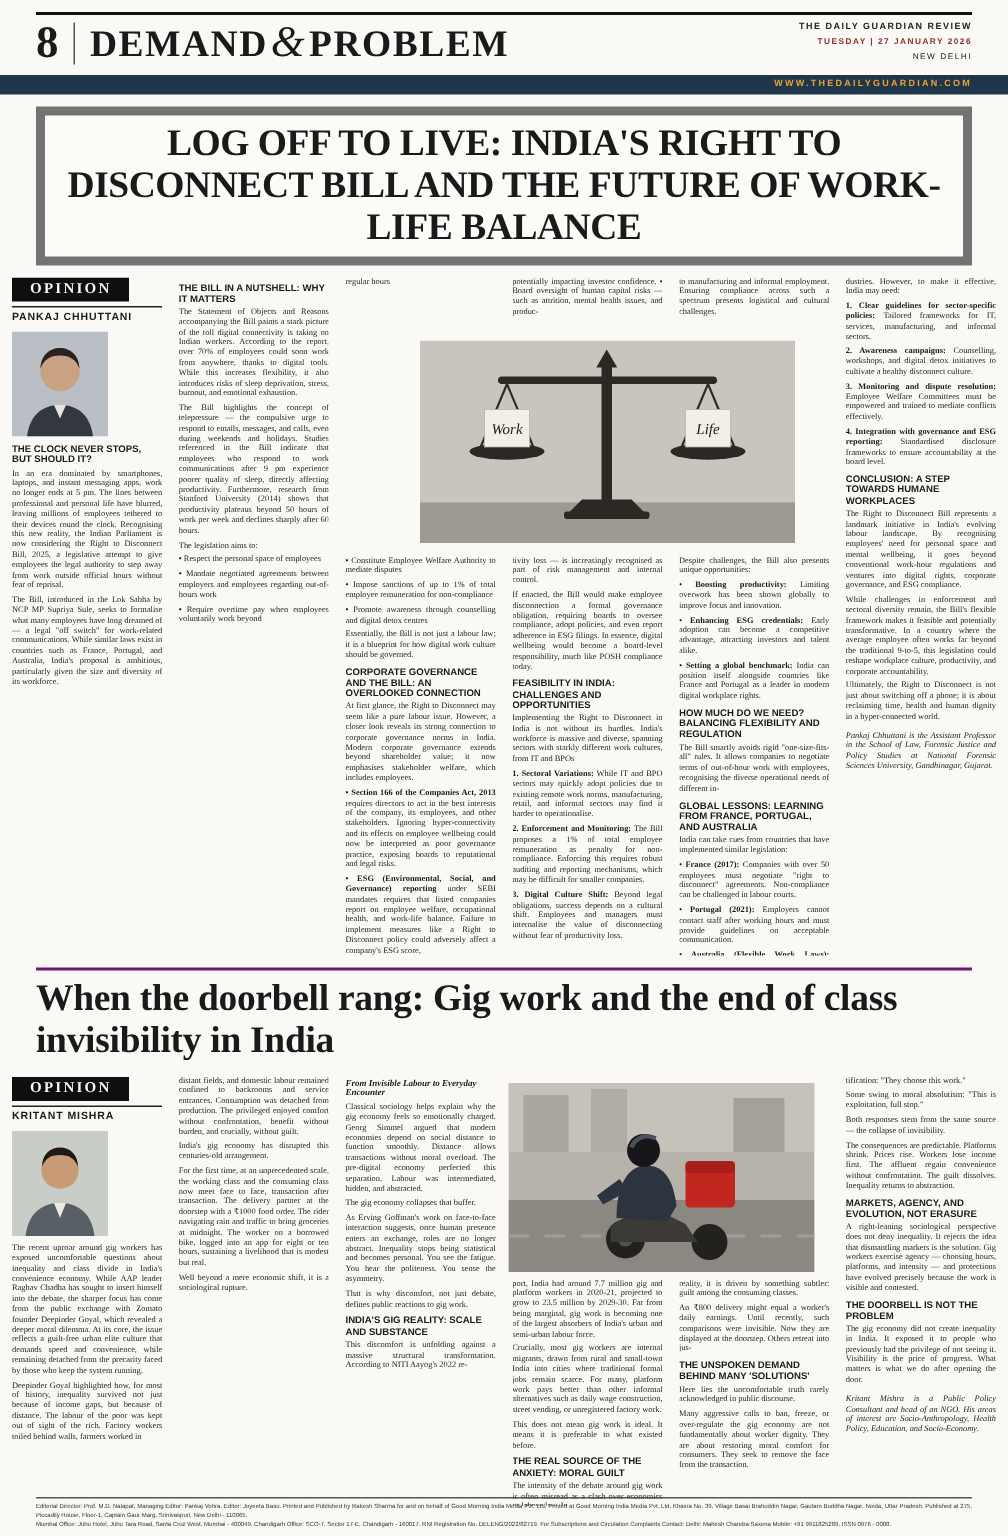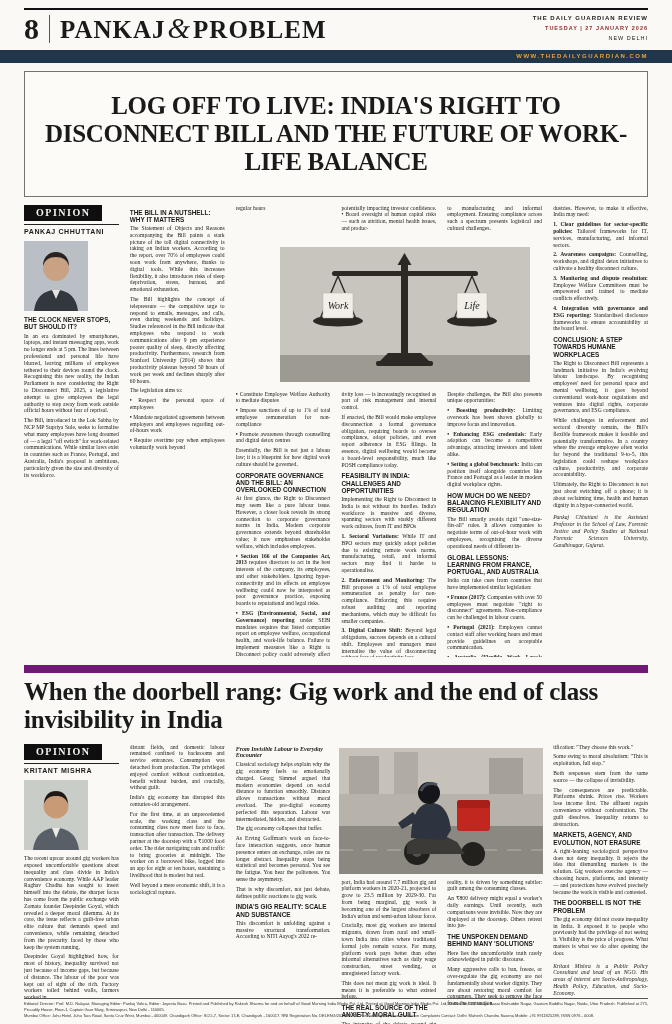--- a/index.html
+++ b/index.html
@@ -14,62 +14,62 @@
   .section-title { font-size:25px; font-weight:bold; letter-spacing:1px; line-height:1; }
   .amp { font-style:italic; font-size:29px; font-weight:normal; padding:0 2px; }
   .mast-right { text-align:right; font-family:"Liberation Sans","DejaVu Sans",sans-serif;
                 font-size:5.5px; letter-spacing:1px; line-height:1.8; color:#222; }
   .mast-right .pub { font-weight:bold; font-size:6px; }
   .mast-right .date { color:#8d2f2f; font-weight:bold; }
   .navybar { height:13px; background:#20374b; display:flex; align-items:center; justify-content:flex-end;
              padding:0 24px; margin-top:2px; }
   .site { color:#e9a13b; font-family:"Liberation Sans","DejaVu Sans",sans-serif; font-size:6px;
           font-weight:bold; letter-spacing:1.5px; }
-  .headline-box { margin:8px 24px 6px; border:1px solid #737373; padding:20px 10px; background:#fcfbf8; }
+  .headline-box { margin:8px 24px 6px; border:6px solid #737373; padding:5px 10px; background:#fcfbf8; }
   .headline { font-size:25px; font-weight:bold; text-align:center; line-height:1.12; letter-spacing:-0.3px; }
-  .cols { display:flex; gap:11px; padding:0 24px; position:relative; }
+  .cols { display:flex; gap:11px; padding:0 8px; position:relative; }
   .a1 { height:452px; margin-top:8px; }
   .a2 { height:286px; margin-top:8px; }
   .col { flex:1 1 0; overflow:hidden; font-size:5.6px; line-height:6.8px; text-align:justify;
          -webkit-text-size-adjust:none; }
   .blk { margin-bottom:3px; }
   .blk.h { font-family:"Liberation Sans","DejaVu Sans",sans-serif; font-weight:bold; font-size:6.4px;
            line-height:7.2px; text-align:left; margin:4px 0 2px; }
   .blk.h2 { font-weight:bold; font-style:italic; font-size:6px; text-align:left; margin:2px 0; }
   .blk.b::before { content:"\2022  "; font-weight:bold; }
   .blk b { font-weight:bold; }
   .blk.bio { font-style:italic; margin-top:6px; }
   .byline { margin-bottom:5px; }
   .opinion { display:inline-block; background:#0f0f0f; color:#f6f4ef; font-size:10px; font-weight:bold;
              letter-spacing:1.5px; padding:5px 12px; }
   .byline-rule { height:1px; background:#222; margin:3px 0 4px; }
   .author { font-family:"Liberation Sans","DejaVu Sans",sans-serif; font-weight:bold; font-size:7px;
             letter-spacing:0.6px; margin-bottom:5px; text-align:left; }
   .photo { width:64px; height:70px; display:block; margin-bottom:5px; }
   .img1 { position:absolute; left:280px; top:42px; width:250px; height:135px; }
   .img2 { position:absolute; left:339px; top:4px; width:204px; height:126px; }
-  .headline2-wrap { border-top:8px solid #701a75; margin:8px 24px 0; padding:5px 0 2px; }
+  .headline2-wrap { border-top:2px solid #701a75; margin:8px 24px 0; padding:5px 0 2px; }
   .headline2 { font-size:25px; font-weight:bold; line-height:1.12; text-align:left; letter-spacing:-0.2px; }
   .footer { position:absolute; left:24px; right:24px; bottom:5px; border-top:1px solid #555; padding-top:2px;
             font-family:"Liberation Sans","DejaVu Sans",sans-serif; font-size:4px; line-height:1.5;
             color:#333; text-align:justify; }
 </style>
 </head>
 <body>
 
 <div class="page">
 
   <div class="toprule"></div>
 
   <div class="masthead">
     <div class="mast-left">
       <div class="pageno">8</div>
       <div class="vert"></div>
       <div class="section-title">
-        <span>PANKAJ</span><span class="amp">&amp;</span><span>PROBLEM</span>
+        <span>DEMAND</span><span class="amp">&amp;</span><span>PROBLEM</span>
       </div>
     </div>
     <div class="mast-right">
       <div class="pub">THE DAILY GUARDIAN REVIEW</div>
       <div class="date">TUESDAY | 27 JANUARY 2026</div>
       <div class="city">NEW DELHI</div>
     </div>
   </div>
 
   <div class="navybar">

